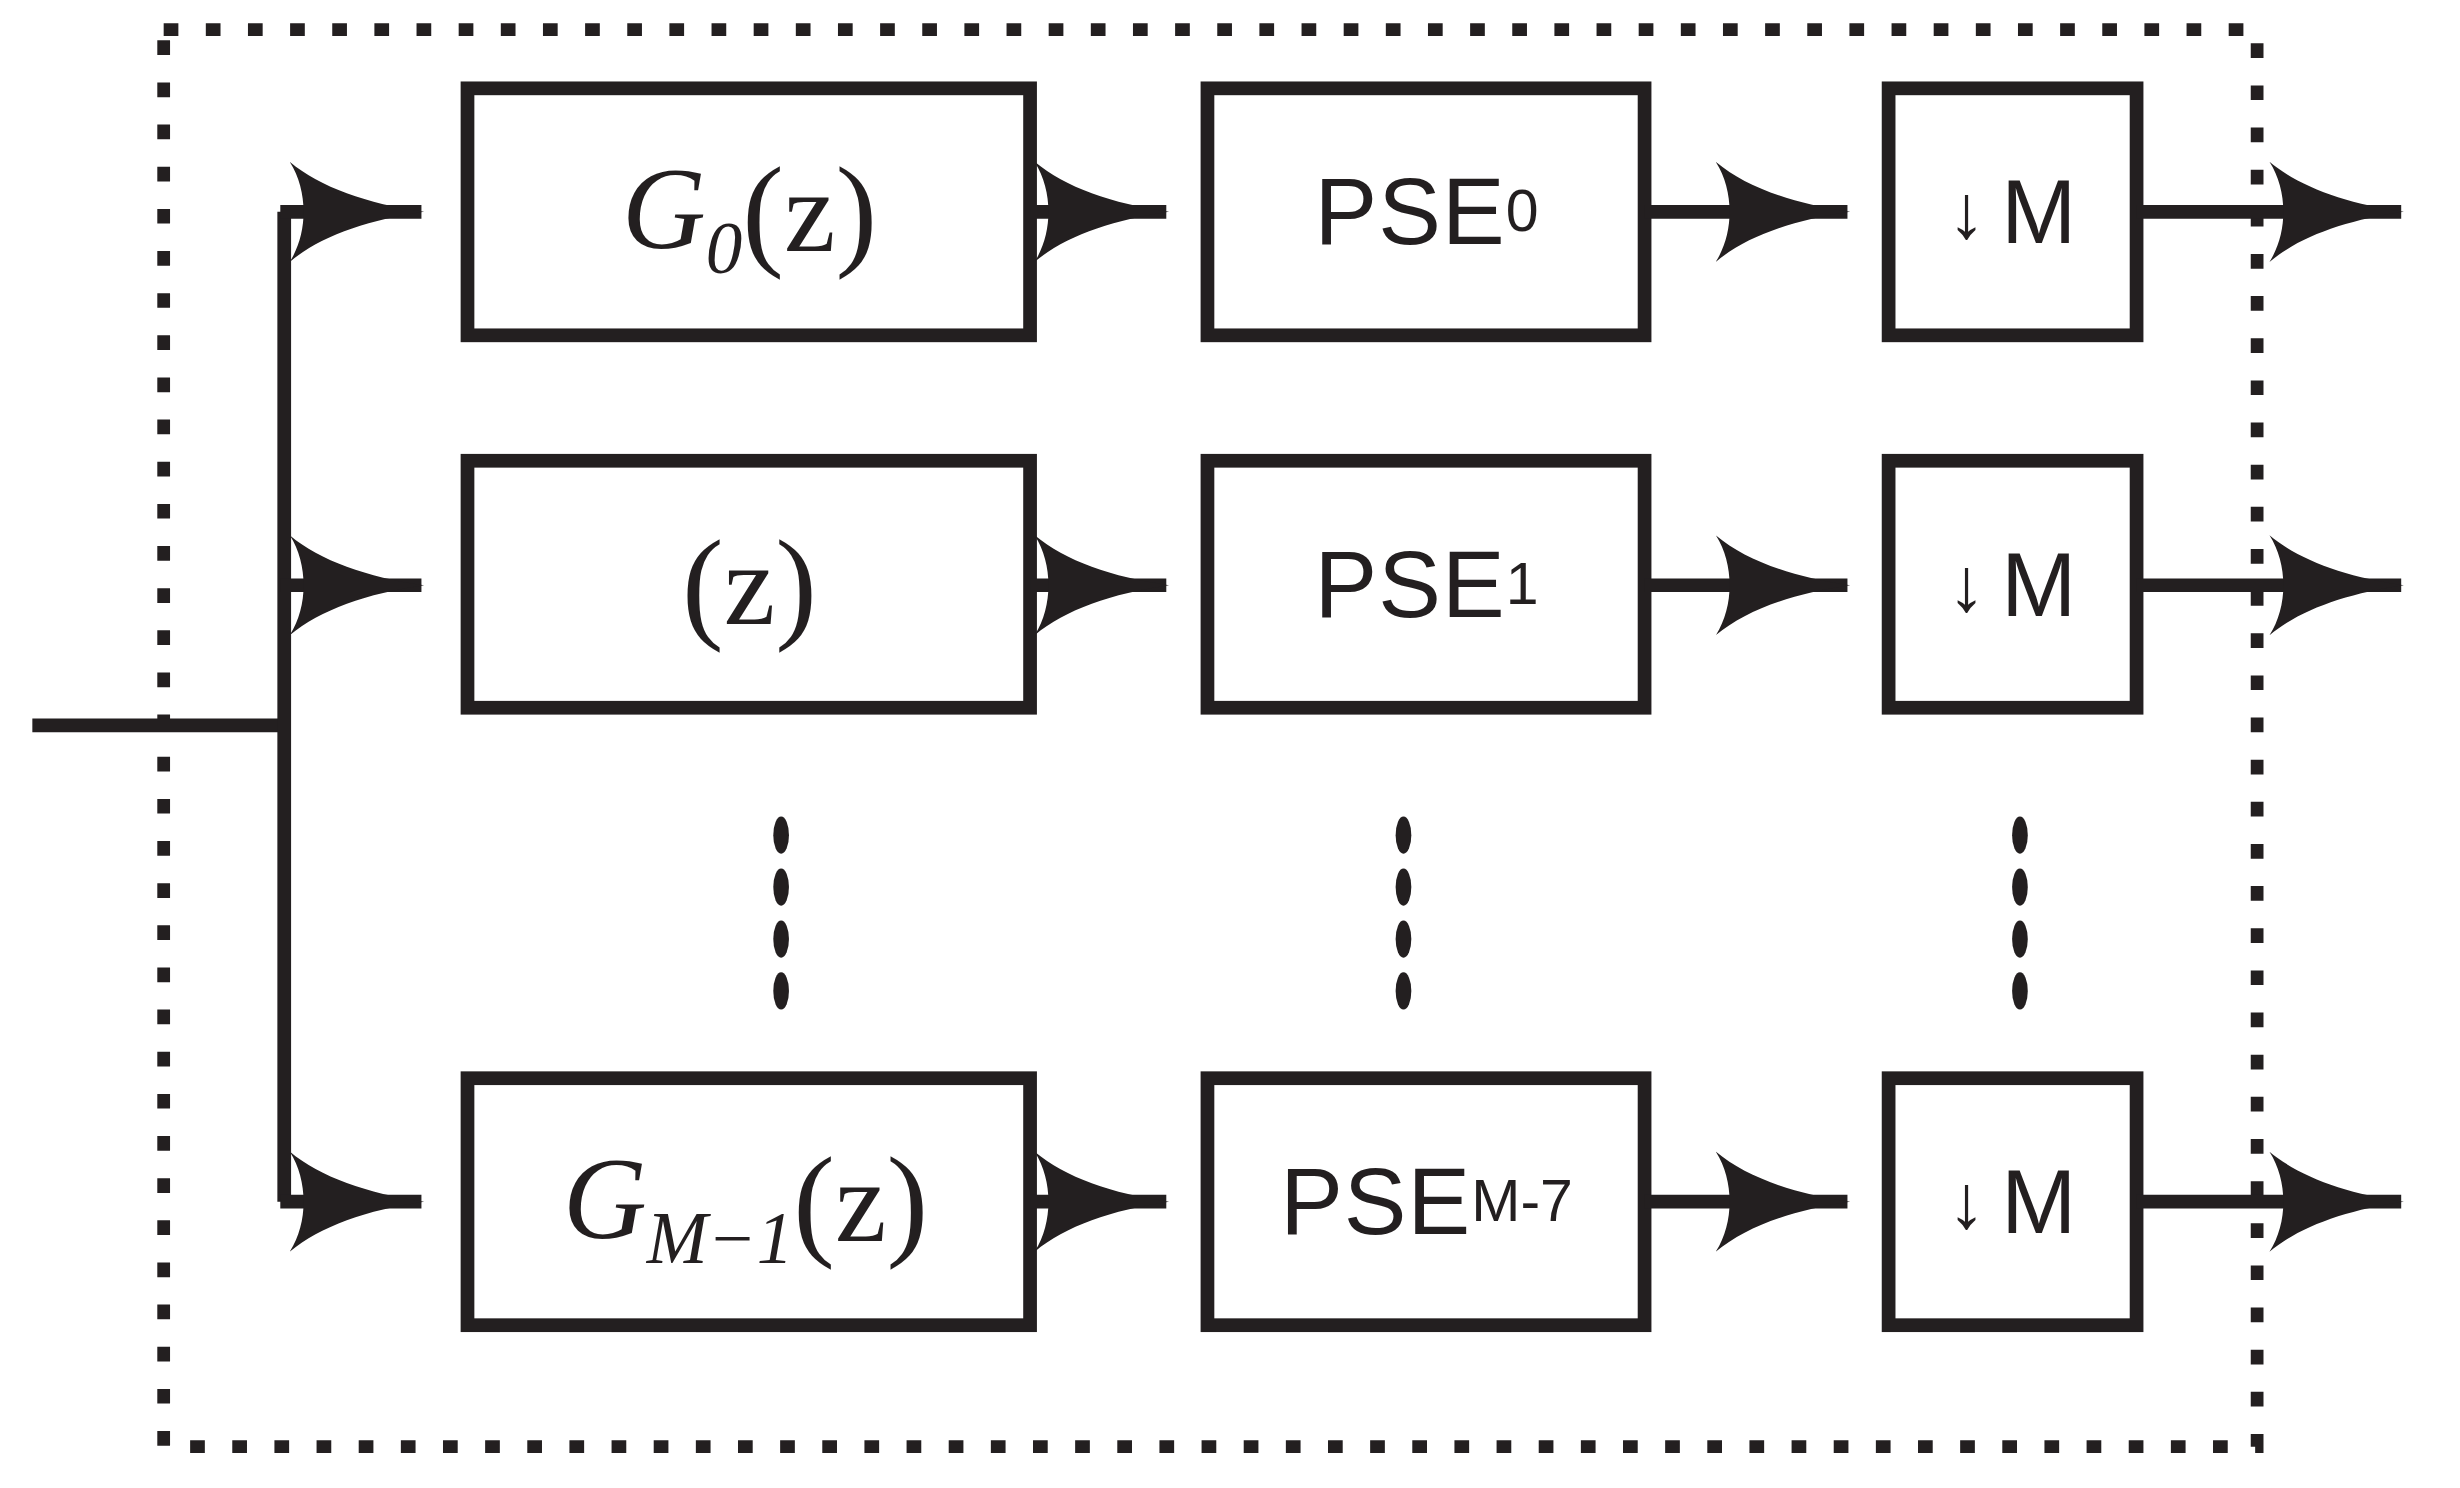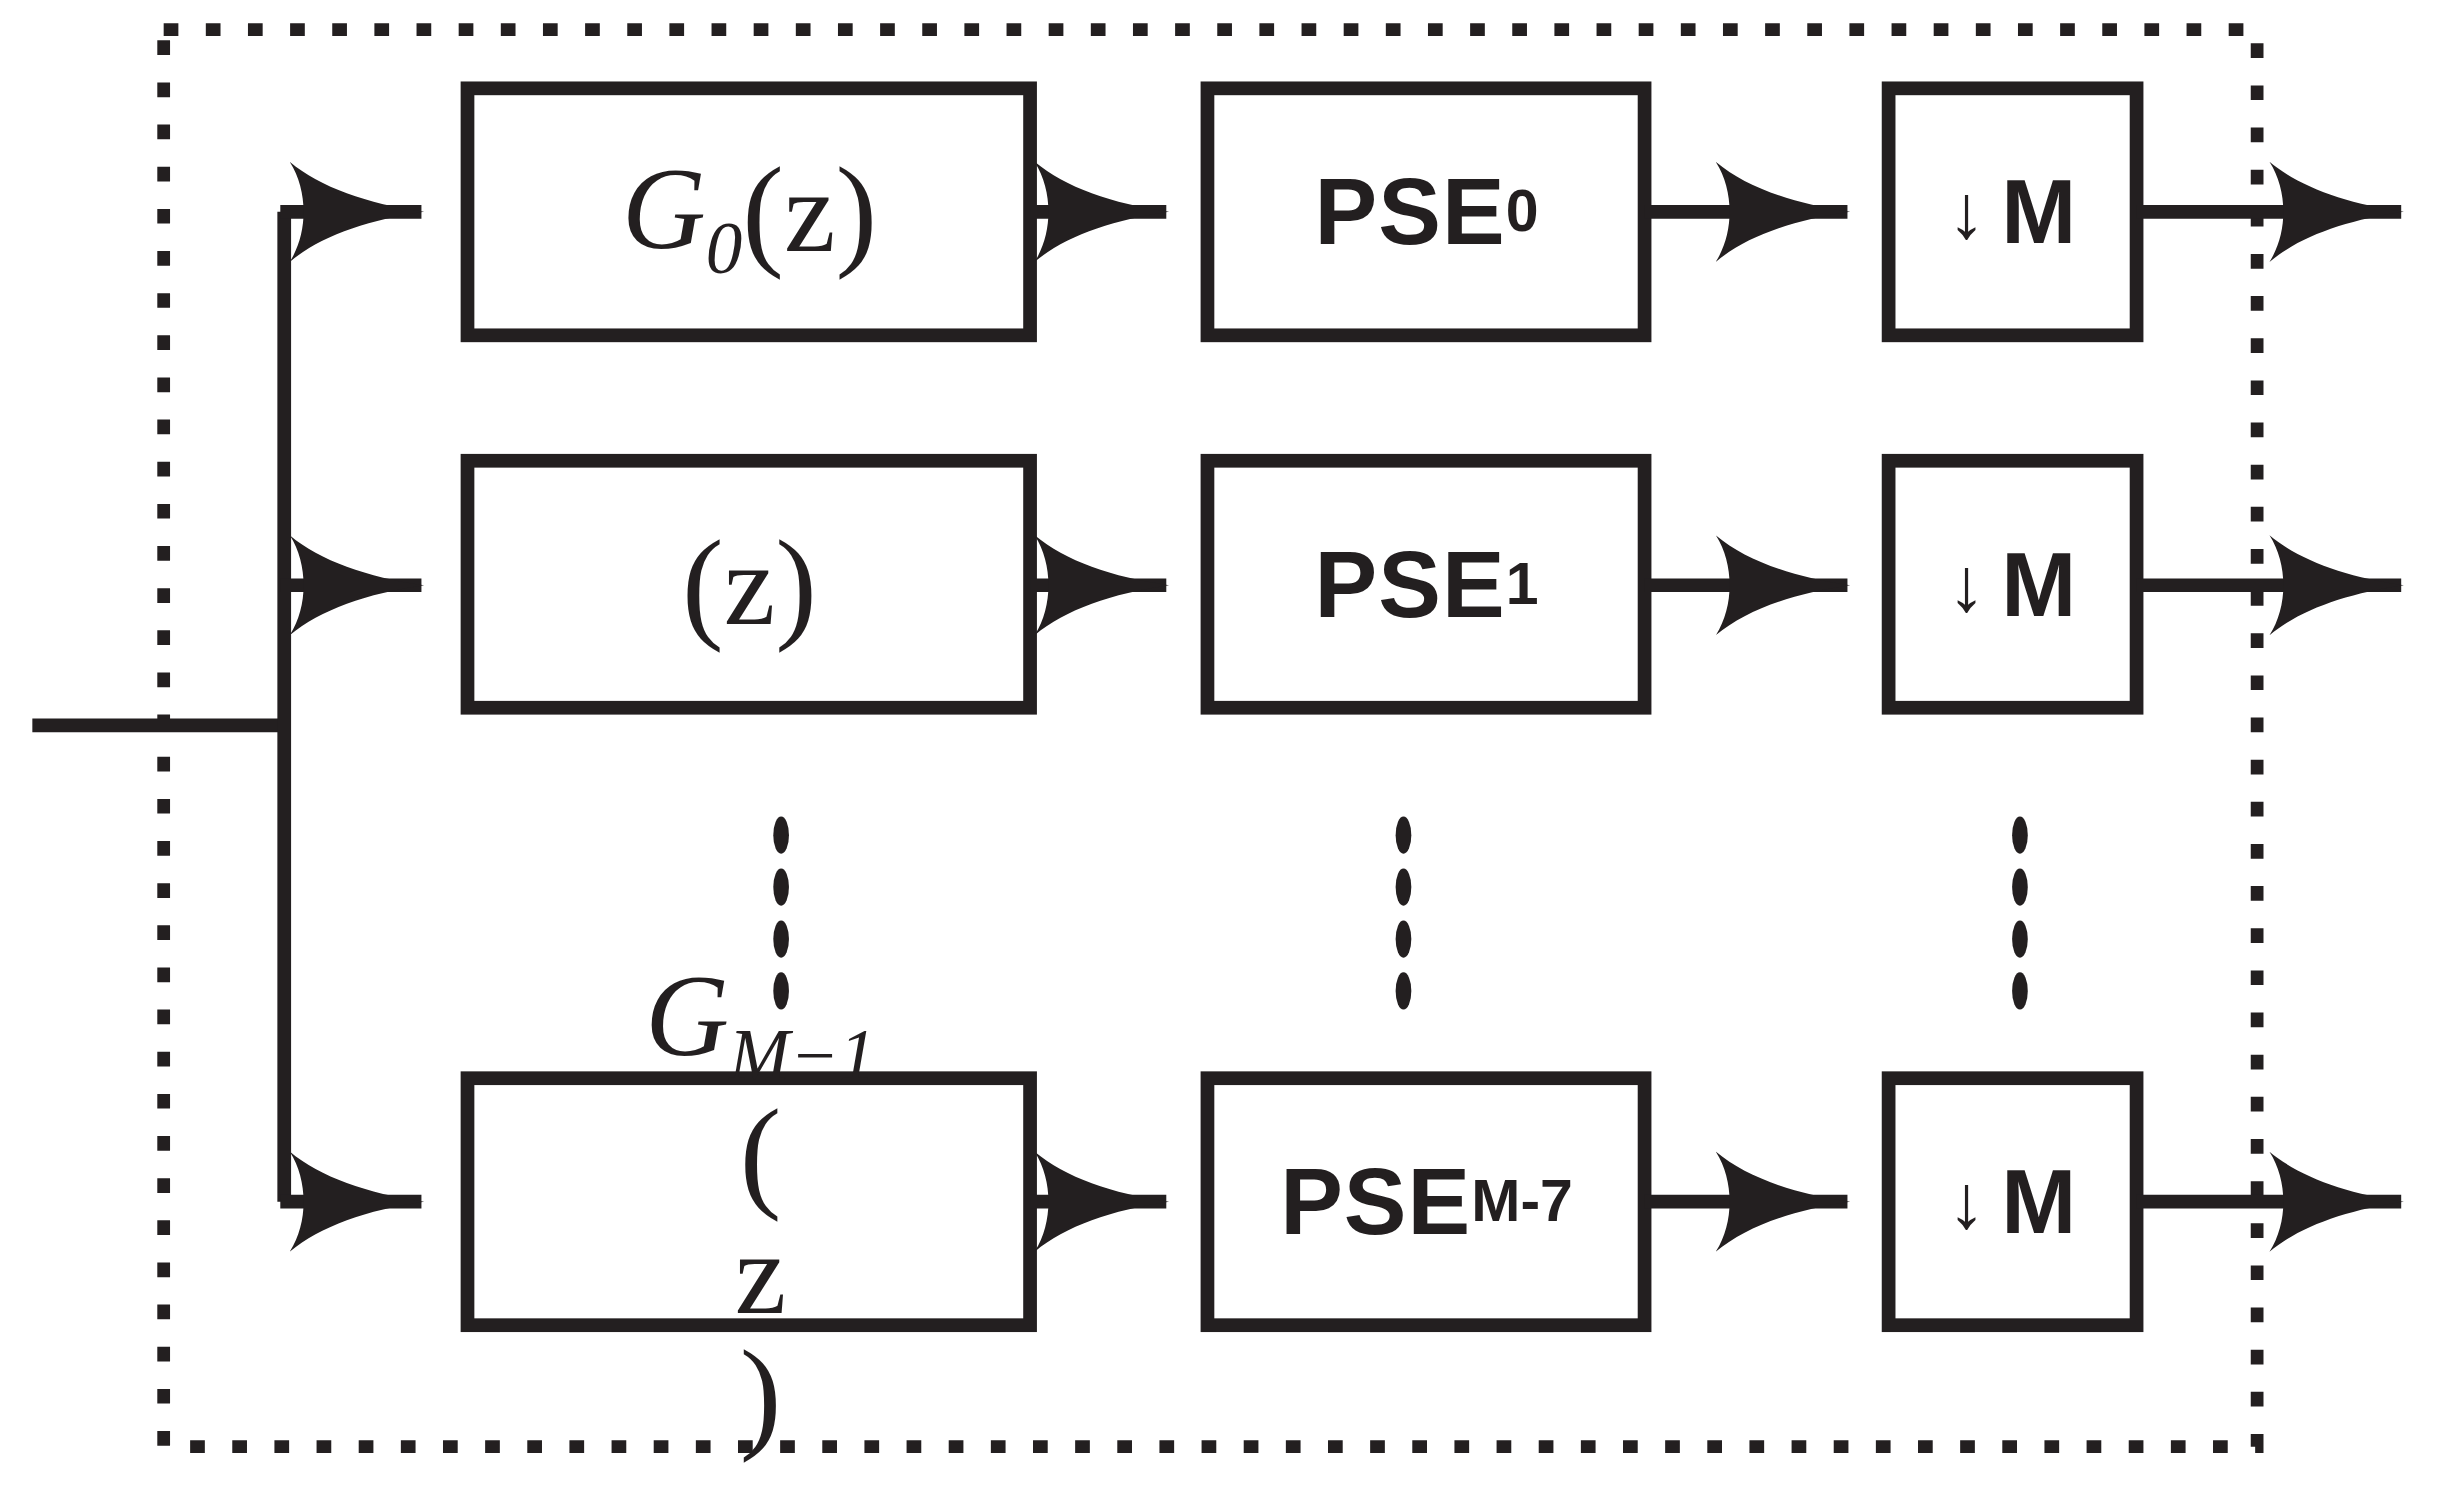--- a/index.html
+++ b/index.html
@@ -2,21 +2,21 @@
 <html><head>
 <meta charset="utf-8">
 <style>
   html,body{margin:0;padding:0;background:#ffffff;}
   body{width:2460px;height:1489px;font-family:"Liberation Sans",sans-serif;}
   #stage{position:relative;width:2460px;height:1489px;overflow:hidden;background:#fff;}
   svg#diagram{position:absolute;left:0;top:0;width:2460px;height:1489px;}
   .lbl{position:absolute;display:flex;align-items:center;justify-content:center;
        color:#231f20;white-space:nowrap;line-height:1;}
   .serif{font-family:"Liberation Serif",serif;font-style:italic;font-weight:400;margin-top:12px;}
-  .sans{font-family:"Liberation Sans",sans-serif;font-weight:700;}
+  .sans{font-family:"Liberation Sans",sans-serif;font-weight:400;}
   .gbase{font-size:116px;}
   .gsub{font-size:73px;vertical-align:-0.34em;font-style:italic;}
   .gz{font-family:"Liberation Serif",serif;font-style:normal;font-size:116px;}
   .gparen{font-family:"Liberation Serif",serif;font-style:normal;font-size:125px;}
   .psebase{font-size:94px;letter-spacing:1px;}
   .psesub{font-size:59px;vertical-align:-0.30em;letter-spacing:0px;}
   .mtxt{font-size:90px;letter-spacing:2px;}
 </style>
 </head>
 <body>
@@ -108,21 +108,21 @@
     <span class="sans psebase">PSE</span>
       <span class="sans psesub">1</span>
   </div>
 
   <div class="lbl" style="left:1889px;top:461px;width:248px;height:247px;">
     <span class="sans mtxt" style="font-size:76px;">↓</span>
       <span style="display:inline-block;width:13.7px;"></span>
       <span class="sans mtxt">M</span>
   </div>
 
-  <div class="lbl" style="left:479px;top:1078px;width:563px;height:247px;flex-direction:column;">
+  <div class="lbl" style="left:464px;top:1078px;width:563px;height:247px;">
     <span class="serif gbase"><span>G</span><span class="gsub">M−1</span></span>
       <span class="gparen">(</span>
       <span class="gz">z</span>
       <span class="gparen">)</span>
   </div>
 
   <div class="lbl" style="left:1208px;top:1078px;width:437px;height:247px;">
     <span class="sans psebase">PSE</span>
       <span class="sans psesub">M-7</span>
   </div>

